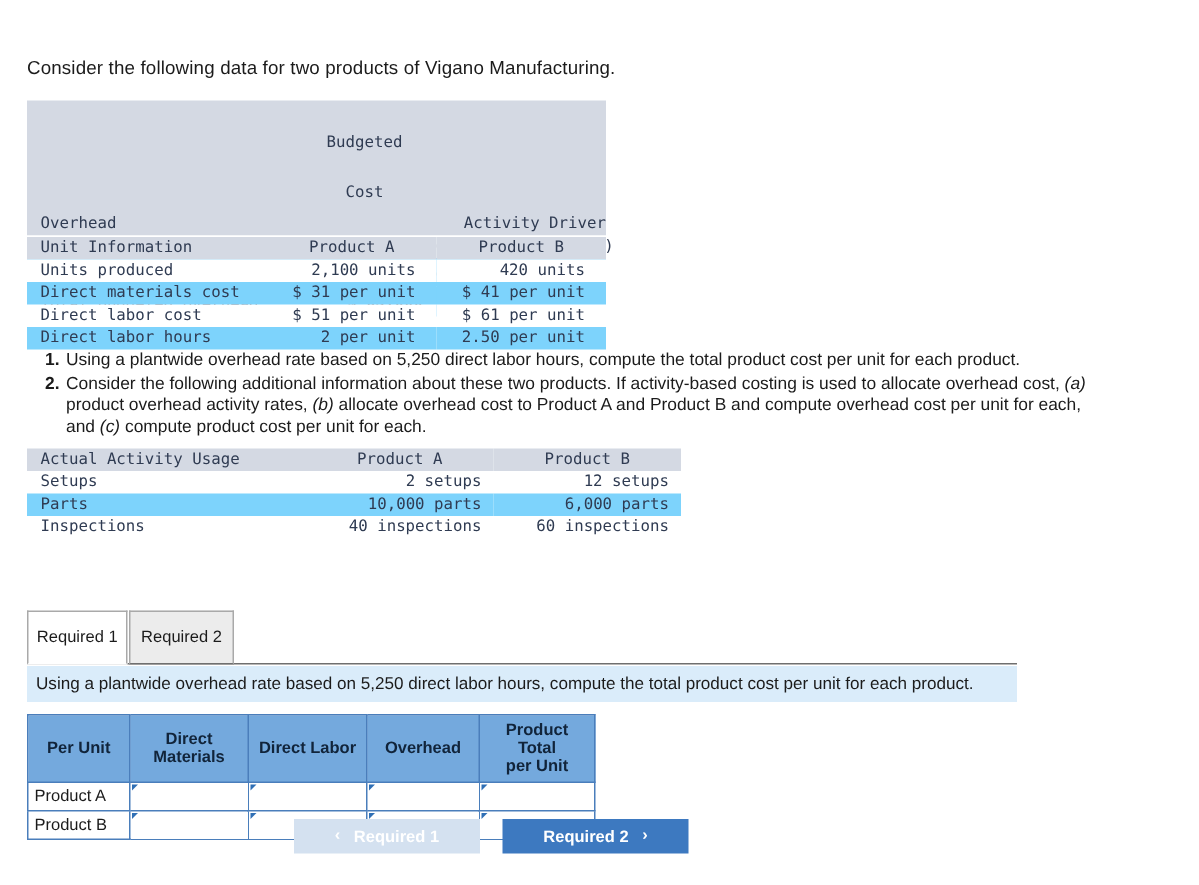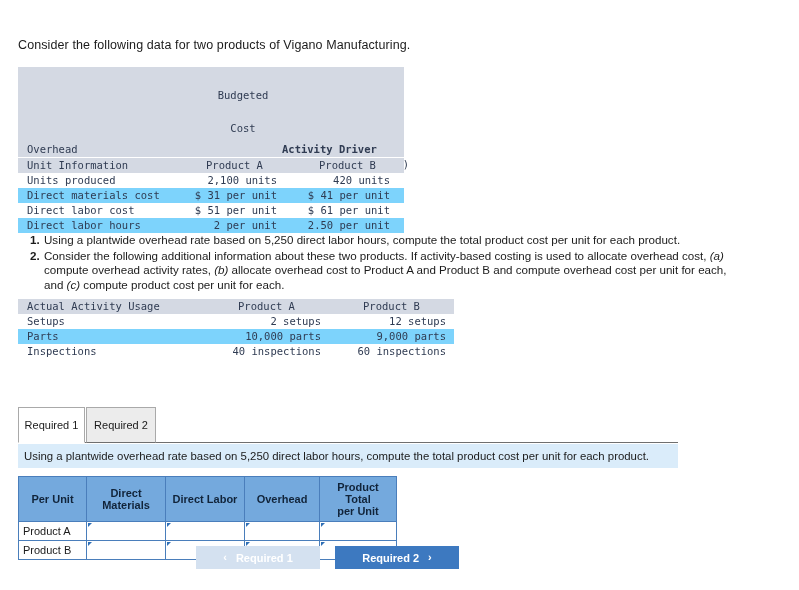--- a/index.html
+++ b/index.html
@@ -54,21 +54,21 @@
   .rule-dbl    { border-bottom: 3px double #2f3b52; }
 
   
   #tbl-activity { left: 18px; top: 67px; width: 386px; }
   #tbl-activity col.a { width: 186px; }
   #tbl-activity col.b { width: 78px; }
   #tbl-activity col.c { width: 122px; }
 
   #tbl-activity thead td.h-a { height: 26px; padding-left: 9px !important; }
   #tbl-activity thead td.h-b { text-align: center; line-height: 11px; }
-  #tbl-activity thead td.h-c { text-align: left; font-weight: bold; }
+  #tbl-activity thead td.h-c { text-align: right; }
 
   
   #tbl-unit { left: 18px; top: 158px; width: 386px; }
   #tbl-unit col.a { width: 160px; }
   #tbl-unit col.b { width: 113px; }
   #tbl-unit col.c { width: 113px; }
   #tbl-unit thead td { height: 14px; }
   #tbl-unit .c-num { padding-right: 14px !important; }
 
   
@@ -308,21 +308,21 @@
   <div class="req-list">
     <div class="req-item">
       <div class="req-num">1.</div>
       <div class="req-text">
         <span>Using a plantwide overhead rate based on 5,250 direct labor hours, compute the total product cost per unit for each product.</span>
       </div>
     </div>
     <div class="req-item">
       <div class="req-num">2.</div>
       <div class="req-text">
-        <span>Consider the following additional information about these two products. If activity-based costing is used to allocate overhead cost, </span><i>(a)</i><span> compute overhead activity rates, </span><i>(b)</i><span> allocate overhead cost to Product A and Product B and compute overhead cost per unit for each, and </span><i>(c)</i><span> compute product cost per unit for each.</span>
+        <span>Consider the following additional information about these two products. If activity-based costing is used to allocate overhead cost, </span><i>(a)</i><span> product overhead activity rates, </span><i>(b)</i><span> allocate overhead cost to Product A and Product B and compute overhead cost per unit for each, and </span><i>(c)</i><span> compute product cost per unit for each.</span>
       </div>
     </div>
   </div>
 
   <table class="mono-table" id="tbl-usage">
     <colgroup>
         <col class="a">
         <col class="b">
         <col class="c">
       </colgroup>
@@ -335,21 +335,21 @@
     </thead>
     <tbody>
       <tr class="row-white">
         <td class="c-label">Setups</td>
         <td class="c-num">2 setups</td>
         <td class="c-num">12 setups</td>
       </tr>
       <tr class="row-alt">
         <td class="c-label">Parts</td>
         <td class="c-num">10,000 parts</td>
-        <td class="c-num">9,000 parts</td>
+        <td class="c-num">6,000 parts</td>
       </tr>
       <tr class="row-white">
         <td class="c-label">Inspections</td>
         <td class="c-num">40 inspections</td>
         <td class="c-num">60 inspections</td>
       </tr>
     </tbody>
   </table>
 
 

